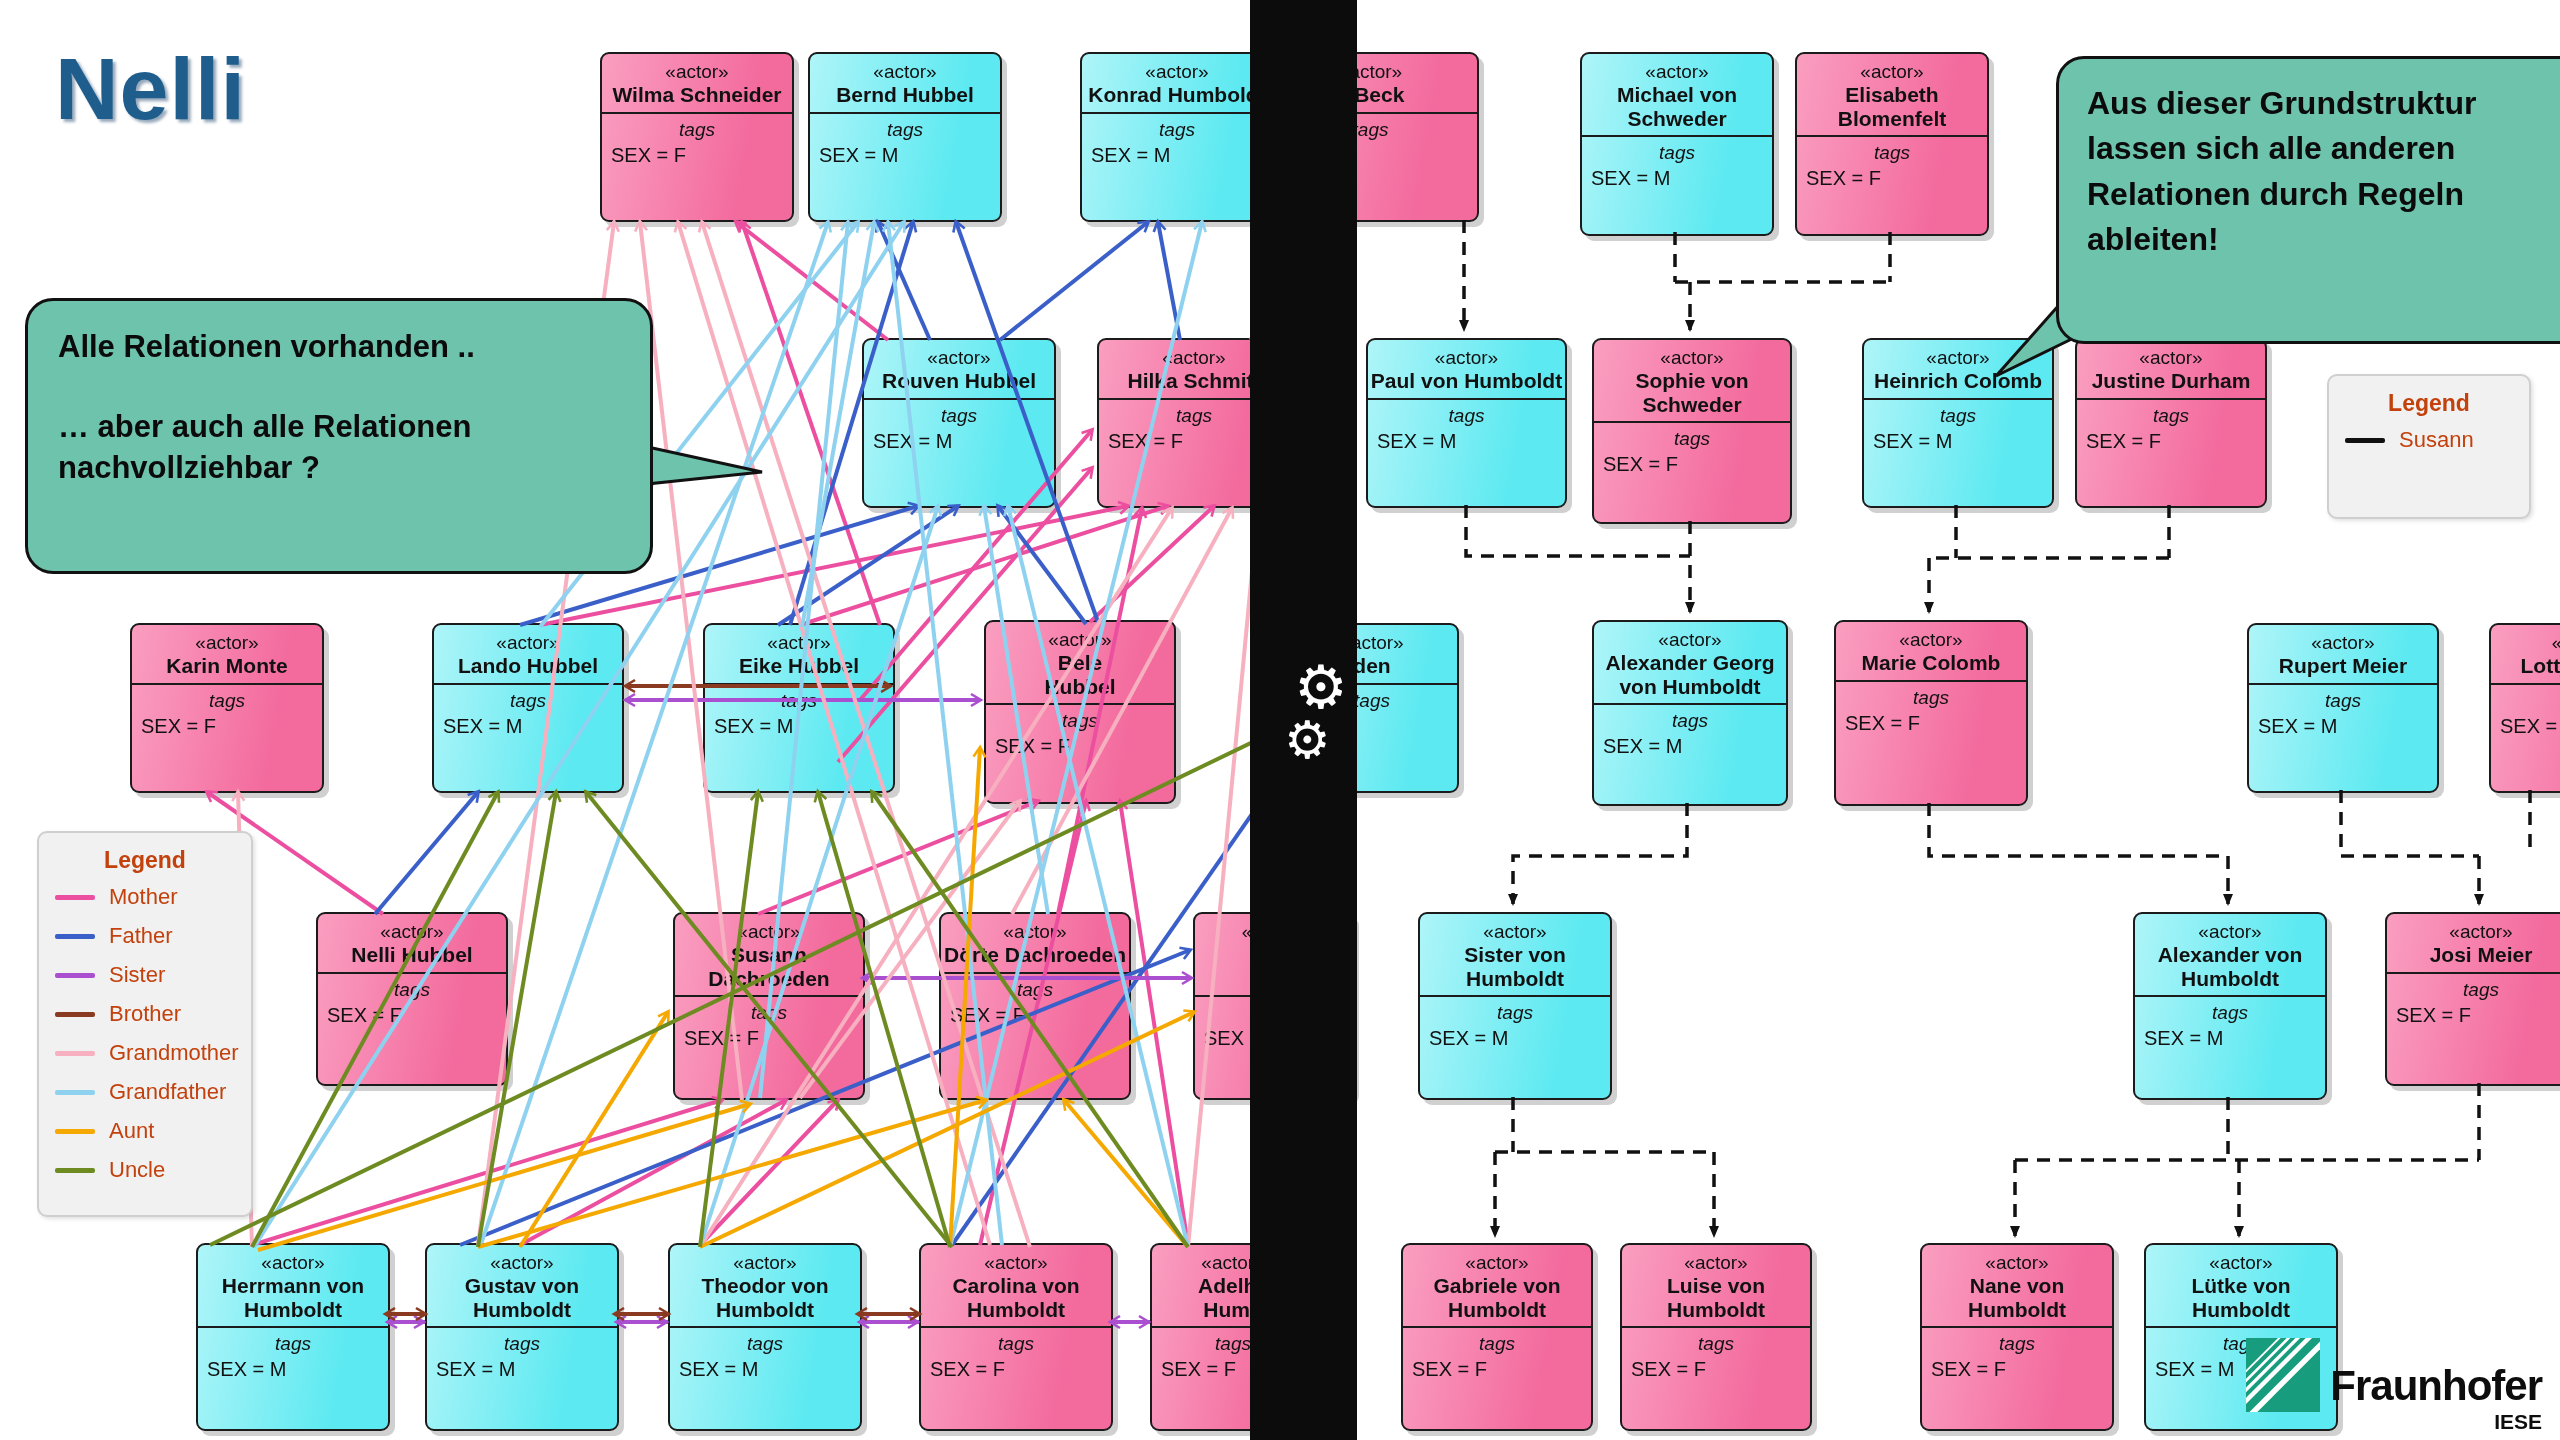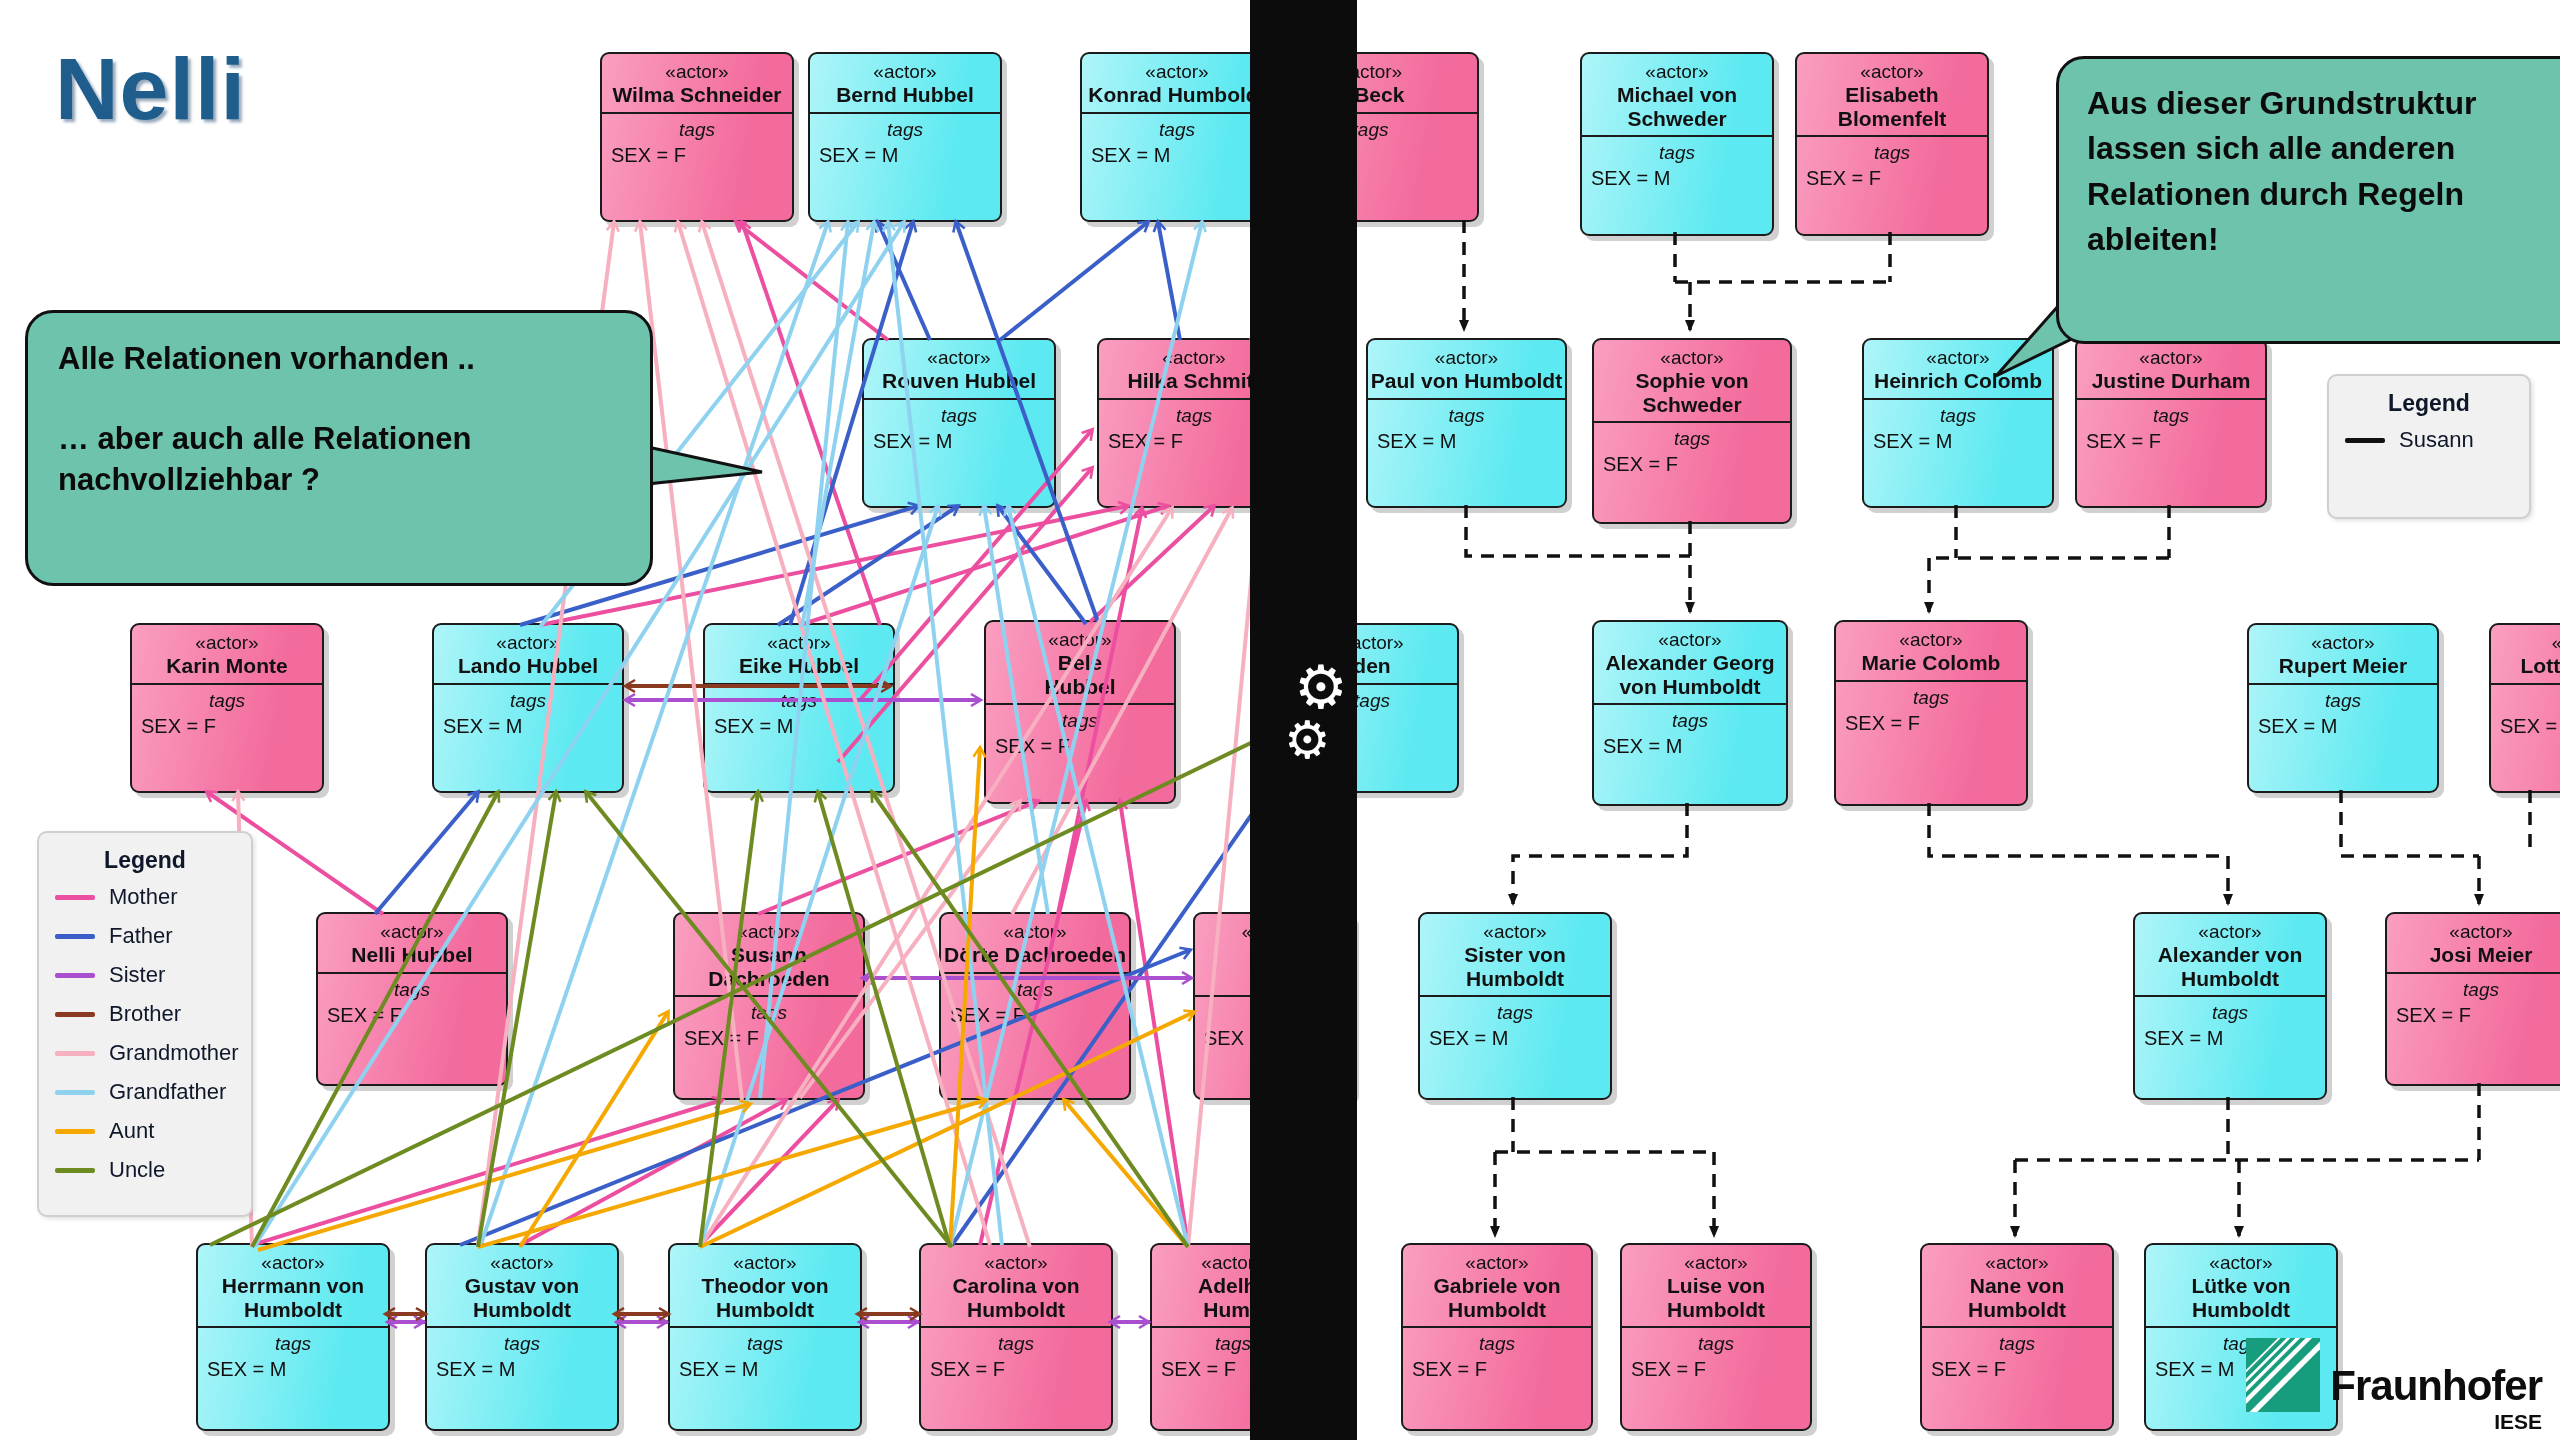--- a/index.html
+++ b/index.html
@@ -18,31 +18,31 @@
   .actor.F{background:linear-gradient(100deg,#fa9ec0 0%,#f36a9d 75%);}
   .actor.M{background:linear-gradient(100deg,#aef5f8 0%,#5ce9f1 75%);}
   .actor .hdr{border-bottom:2px solid #1b1b1b;text-align:center;padding:7px 2px 5px;flex:0 0 auto;}
   .actor .st{font-size:19px;}
   .actor .nm{font-weight:bold;font-size:21px;line-height:1.13;white-space:pre-line;}
   .actor .bd{flex:1 1 auto;padding-top:5px;}
   .actor .tg{text-align:center;font-style:italic;font-size:19px;}
   .actor .sx{font-size:20px;padding-left:9px;margin-top:3px;min-height:24px;}
 
   .legend{position:absolute;background:#f1f1f1;border:2px solid #cfcfcf;border-radius:10px;
-          box-shadow:2px 2px 4px rgba(0,0,0,.12);color:#0f172a;}
+          box-shadow:2px 2px 4px rgba(0,0,0,.12);color:#c2410c;}
   .legend .lg-title{font-weight:bold;font-size:23px;text-align:center;margin-top:14px;}
   .legend .lg-items{padding:10px 0 0 16px;}
   .lg-item{display:flex;align-items:center;margin-bottom:13px;}
   .lg-swatch{width:40px;height:5px;border-radius:2px;flex:0 0 auto;margin-right:14px;}
   .lg-label{font-size:22px;}
 
   .bubble{position:absolute;background:#6ec3ad;border:3px solid #111;border-radius:28px;
           color:#0b0b0b;font-weight:bold;z-index:6;}
   .bubble p{margin:0;}
-  #bubbleLeft{left:25px;top:310px;width:562px;height:218px;padding:26px 30px;font-size:31px;line-height:1.3;}
+  #bubbleLeft{left:25px;top:298px;width:562px;height:218px;padding:26px 30px;font-size:31px;line-height:1.3;}
   #bubbleLeft p + p{margin-top:40px;}
   #bubbleRight{left:2056px;top:56px;width:486px;height:238px;padding:22px 28px;font-size:32px;line-height:1.42;}
   svg.tail{position:absolute;left:0;top:0;width:2560px;height:1440px;z-index:5;pointer-events:none;}
 
   #pageTitle{position:absolute;left:55px;top:38px;font-size:88px;font-weight:bold;
              color:#1e5d8c;letter-spacing:1px;z-index:6;
              text-shadow:3px 3px 3px rgba(25,65,105,.45);}
 
   #logo{position:absolute;right:18px;bottom:6px;display:flex;align-items:flex-start;z-index:6;}
   #logo .logo-mark{width:74px;height:74px;margin-right:10px;}

